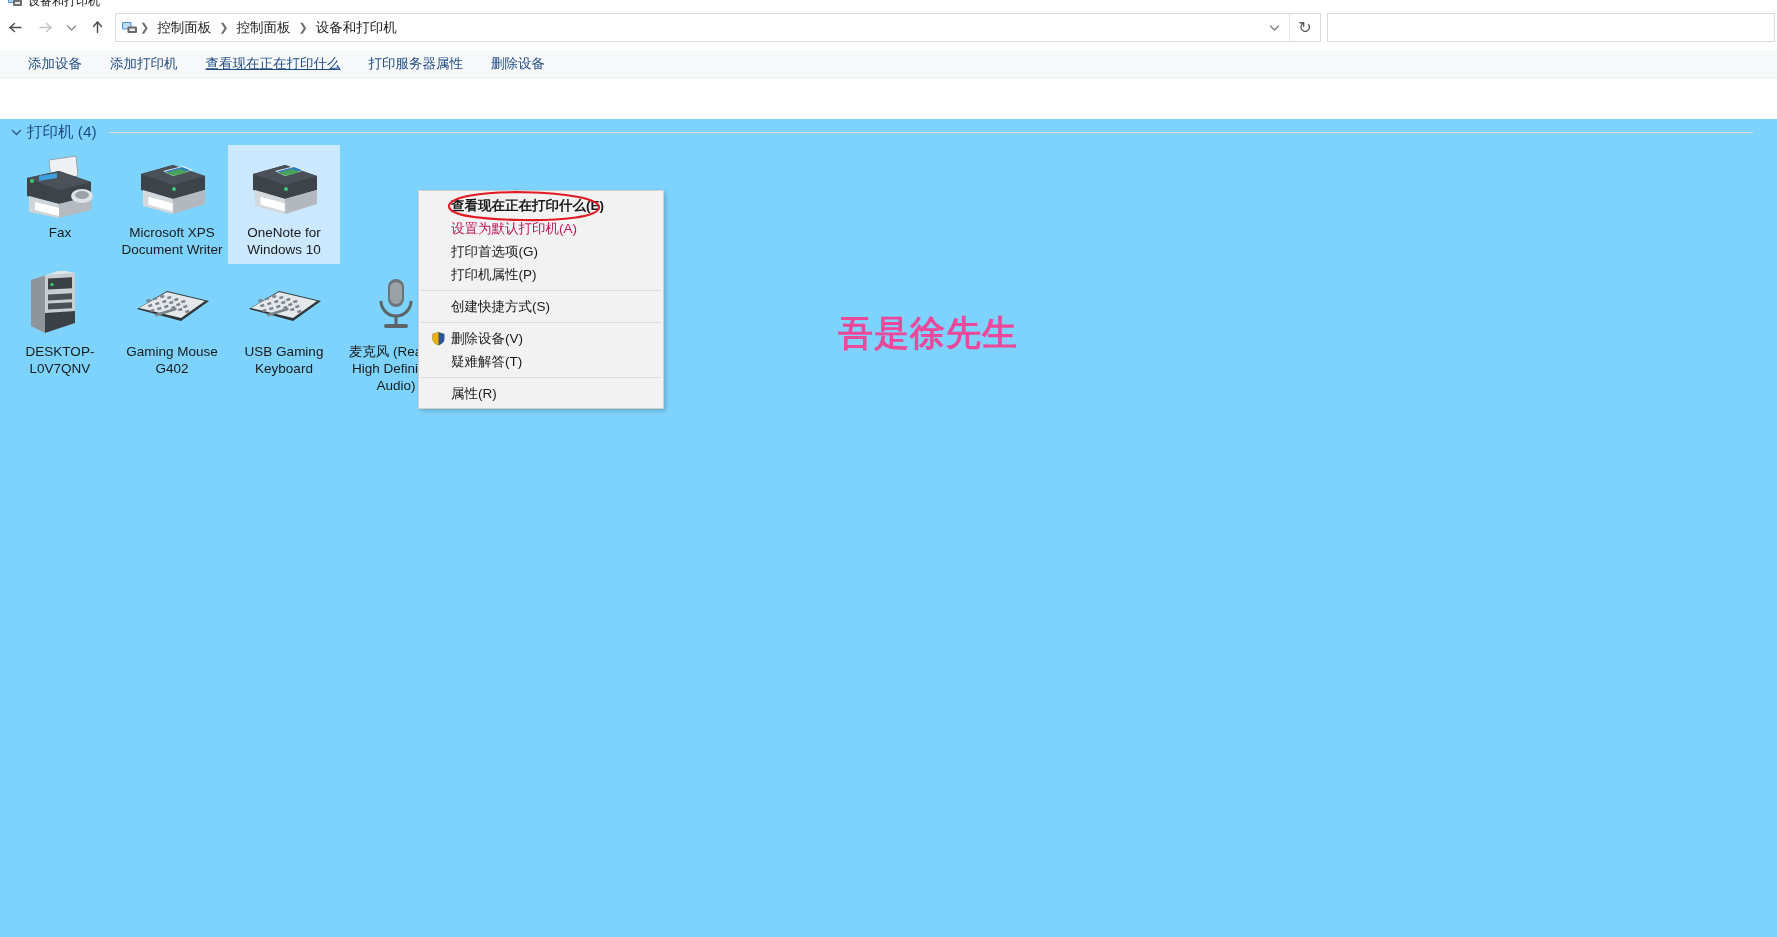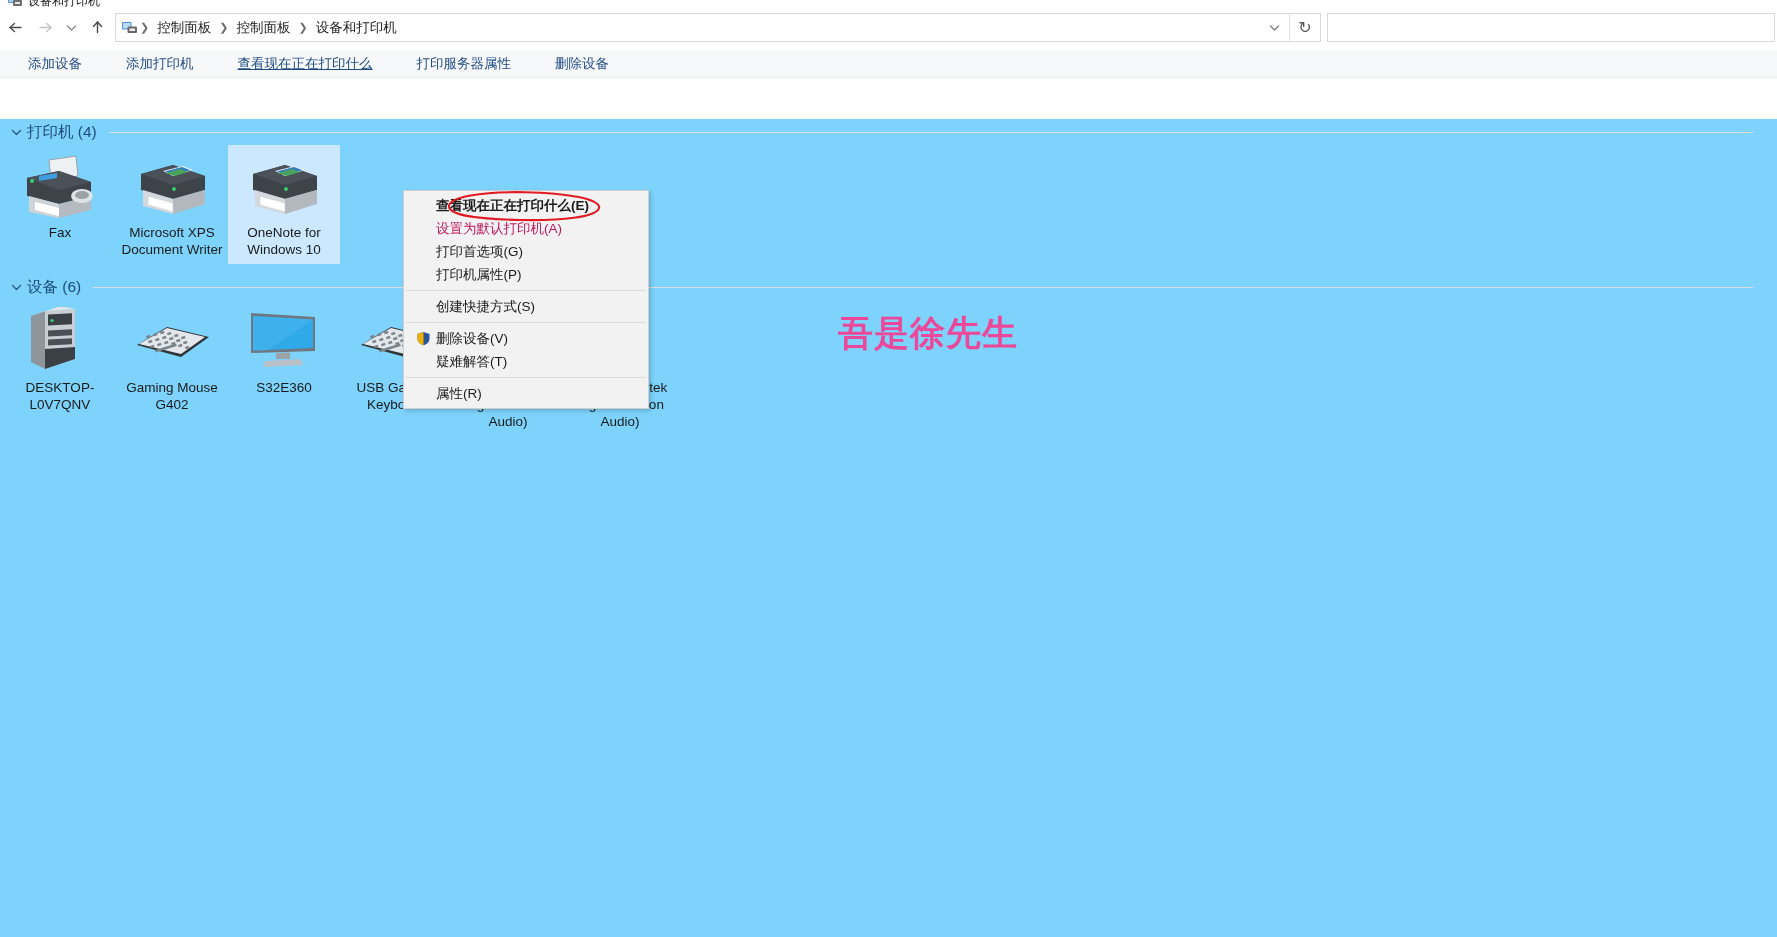--- a/index.html
+++ b/index.html
@@ -73,21 +73,21 @@
     display: flex; align-items: center; padding: 0 6px;
   }
 
   
   .cmdbar {
     position: absolute; top: 50px; left: 0; width: 1777px; height: 28px;
     background: #f6f8fa;
     border-bottom: 1px solid #e8eaec;
     display: flex; align-items: center;
     padding-left: 14px;
-    gap: 16px;
+    gap: 0px;
   }
   .cmd-link {
     font-size: 13.5px; color: #1f4b82; white-space: nowrap;
     padding: 0 14px; line-height: 27px; cursor: default;
   }
   .cmd-link.hovered { text-decoration: underline; }
 
   
   .content {
     position: absolute; top: 79px; left: 0; width: 1777px; height: 858px;
@@ -129,21 +129,21 @@
   }
   .tile-label {
     font-size: 13.5px; color: #1a1a1a; text-align: center;
     line-height: 17px; margin-top: 3px;
     width: 108px; word-wrap: break-word;
   }
 
   
   .ctxmenu {
     position: absolute;
-    left: 403px; top: 190px;
+    left: 418px; top: 190px;
     width: 246px;
     background: #f2f2f2;
     border: 1px solid #cfcfcf;
     box-shadow: 2px 2px 4px rgba(0,0,0,0.18);
     padding: 3px 0;
     z-index: 50;
     text-align: right;
   }
   .ctx-item {
     display: flex; align-items: center;
@@ -327,29 +327,20 @@
         <circle cx="43" cy="37" r="1.9" fill="#3bd16f"></circle>
         <path d="M12 38 L42 47 L42 62 L12 54 Z" fill="#d3d8dc"></path>
         <path d="M42 47 L74 38 L74 52 L42 62 Z" fill="#b2b8bd"></path>
         <path d="M17 44 L42 51 L42 60 L17 53 Z" fill="#ffffff" stroke="#cfd4d8" stroke-width="0.8"></path>
       </svg>
         </div>
         <div class="tile-label">OneNote for Windows 10</div>
       </div>
     </div>
 
-  <div class="group-header" style="margin-top:10px;">
-    <span class="group-chevron">
-      <svg width="13" height="13" viewBox="0 0 13 13">
-        <polyline points="2.5,4.5 6.5,8.5 10.5,4.5" fill="none" stroke="#2c5a91" stroke-width="1.4" stroke-linecap="round" stroke-linejoin="round"></polyline>
-      </svg>
-    </span>
-    <span class="group-title">设备 (6)</span>
-    <span class="group-rule"></span>
-  </div>
   <div class="tile-row" id="devices-row">
       <div class="tile">
         <div class="tile-icon">
           <svg width="82" height="66" viewBox="0 0 82 66">
         <path d="M26 4 L56 2 L56 52 L26 62 Z" fill="#c9ced3"></path>
         <path d="M26 4 L26 62 L12 55 L12 9 Z" fill="#8e959b"></path>
         <path d="M26 4 L56 2 L42 -1 L12 9 Z" fill="#e2e6e9"></path>
         <rect x="29" y="9" width="24" height="11" fill="#3b4046" transform="skewY(-3)"></rect>
         <circle cx="33" cy="13.5" r="1.6" fill="#3bd16f"></circle>
         <rect x="29" y="25" width="24" height="6" fill="#4a5056" transform="skewY(-3)"></rect>
@@ -385,32 +376,20 @@
           <rect x="54" y="40" width="4" height="2.4" transform="rotate(-17 54 40)"></rect>
           <rect x="24" y="43" width="22" height="2.6" transform="rotate(-17 24 43)"></rect>
         </g>
       </svg>
         </div>
         <div class="tile-label">Gaming Mouse G402</div>
       </div>
       <div class="tile">
         <div class="tile-icon">
           <svg width="82" height="66" viewBox="0 0 82 66">
-        <path d="M8 6 L72 10 L72 44 L8 46 Z" fill="#6f7780"></path>
-        <path d="M10 9 L70 12.5 L70 41 L10 43.5 Z" fill="#2fa9e8"></path>
-        <path d="M10 9 L70 12.5 L25 43 L10 43.5 Z" fill="#49b8f0" opacity="0.6"></path>
-        <path d="M33 46 L47 45.6 L47 52 L33 52 Z" fill="#9aa2aa"></path>
-        <path d="M22 54 L58 52 L60 58 L20 60 Z" fill="#b9c0c7"></path>
-      </svg>
-        </div>
-        <div class="tile-label">S32E360</div>
-      </div>
-      <div class="tile">
-        <div class="tile-icon">
-          <svg width="82" height="66" viewBox="0 0 82 66">
         <path d="M6 38 L36 20 L78 30 L50 50 Z" fill="#2f3439"></path>
         <path d="M8 37 L36 21 L74 30 L50 47 Z" fill="#e4e8eb"></path>
         <g fill="#7b838a">
           <rect x="15" y="29" width="4" height="2.4" transform="rotate(-17 15 29)"></rect>
           <rect x="22" y="27" width="4" height="2.4" transform="rotate(-17 22 27)"></rect>
           <rect x="29" y="25" width="4" height="2.4" transform="rotate(-17 29 25)"></rect>
           <rect x="36" y="26" width="4" height="2.4" transform="rotate(-17 36 26)"></rect>
           <rect x="43" y="28" width="4" height="2.4" transform="rotate(-17 43 28)"></rect>
           <rect x="50" y="30" width="4" height="2.4" transform="rotate(-17 50 30)"></rect>
           <rect x="17" y="34" width="4" height="2.4" transform="rotate(-17 17 34)"></rect>

